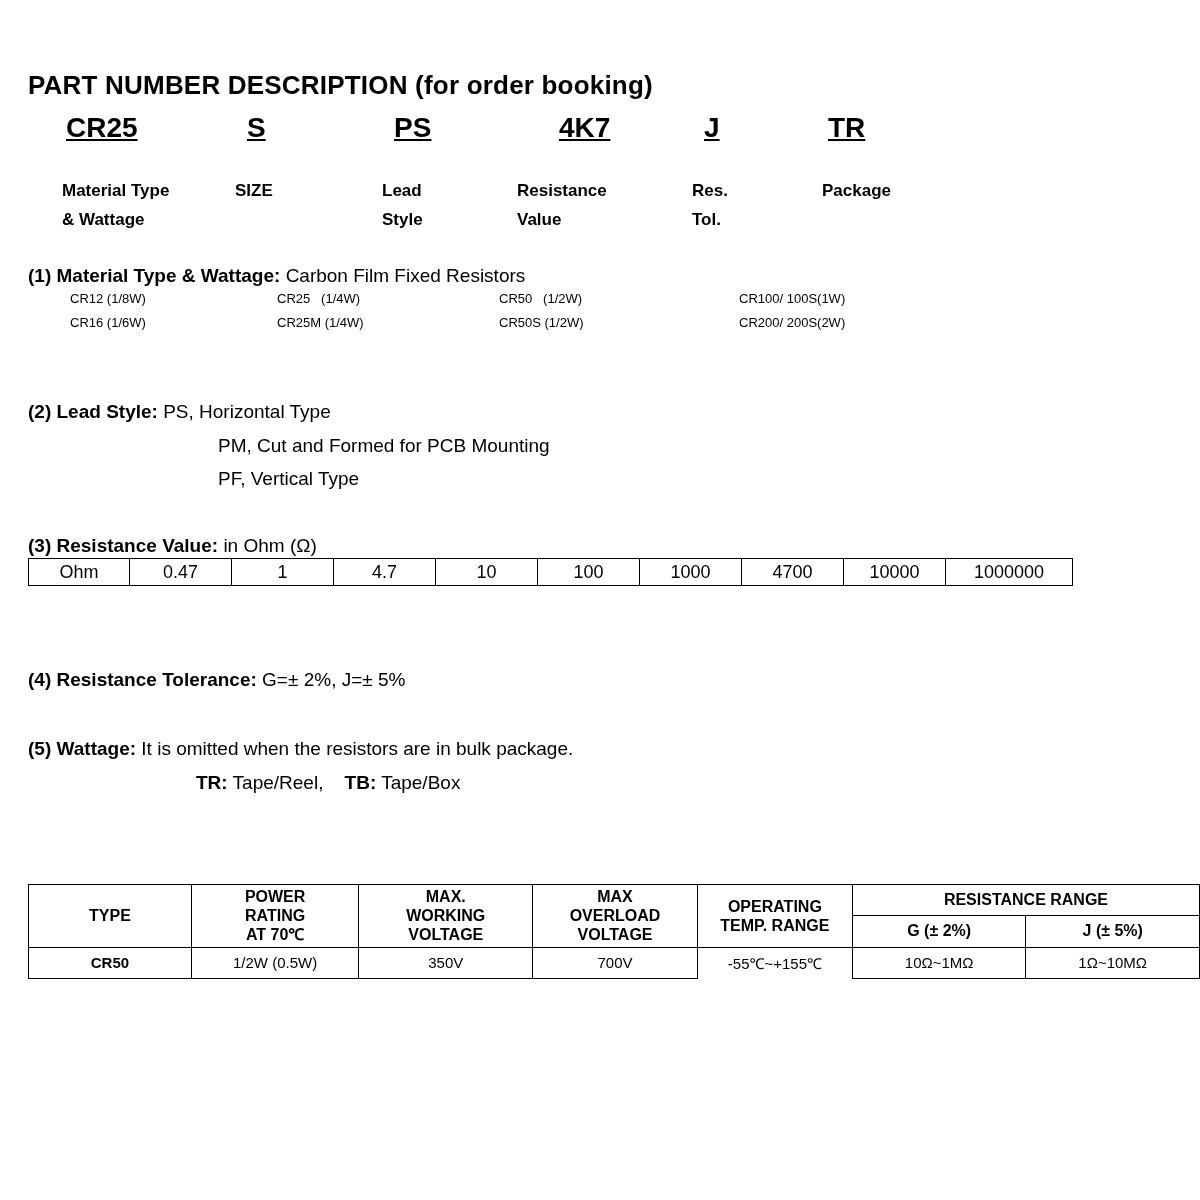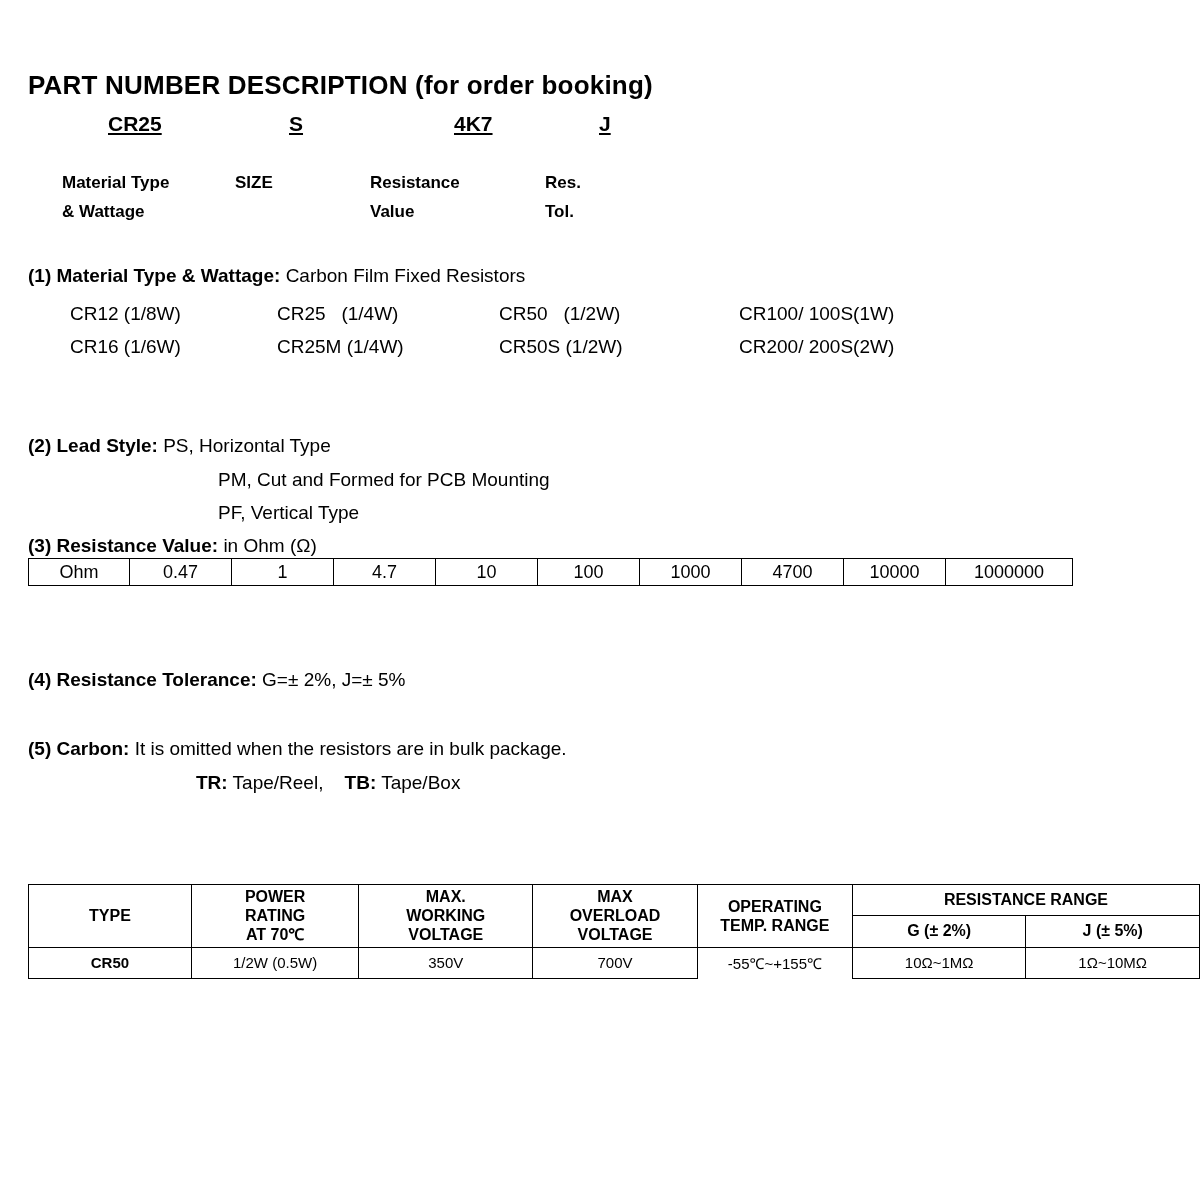--- a/index.html
+++ b/index.html
@@ -42,26 +42,25 @@
     width: 960px;
   }
   .pn-row {
     display: flex;
     align-items: flex-start;
   }
   .pn-col {
     text-align: left;
   }
   .pn-code {
-    font-size: 21px;
+    font-size: 28px;
     font-weight: bold;
     text-decoration: underline;
     display: block;
     margin-bottom: 7px;
-    margin-left: 42px;
   }
   .pn-label {
     font-size: 17px;
     font-weight: bold;
     line-height: 1.72;
     display: block;
     white-space: pre-line;
     margin-top: 32px;
   }
   .pn-c0 { width: 155px; padding-left: 22px; }
@@ -82,32 +81,31 @@
     position: absolute;
     font-size: 19px;
     line-height: 1.45;
   }
   .sec b { font-weight: bold; }
 
   .sec-mat { left: 28px; top: 262px; }
   .mat-head { font-size: 19px; }
   .mat-head .b { font-weight: bold; }
   .mat-grid {
-    margin-top: 10px;
     margin-left: 42px;
-    font-size: 19px;
+    font-size: 13px;
   }
   .mat-grid-row { display: flex; margin-bottom: 6px; }
   .mat-cell { white-space: pre; }
   .mc0 { width: 207px; }
   .mc1 { width: 222px; }
   .mc2 { width: 240px; }
   .mc3 { width: 240px; }
 
-  .sec-lead { left: 28px; top: 398px; margin-top: 34px; }
+  .sec-lead { left: 28px; top: 398px; }
   .lead-head { font-size: 19px; }
   .lead-lines { margin-left: 190px; margin-top: 0px; }
   .lead-line { font-size: 19px; margin-top: 6px; }
   .lead-first { display: inline; }
 
   .sec-res { left: 28px; top: 532px; }
 
   .sec-tol { left: 28px; top: 666px; font-size: 19px; }
   .sec-pkg { left: 28px; top: 735px; font-size: 19px; }
   .pkg-sub { margin-left: 168px; margin-top: 6px; font-size: 19px; }
@@ -188,29 +186,38 @@
     <div class="pn-row">
       <div class="pn-col pn-c0">
         <span class="pn-code">CR25</span>
         <span class="pn-label">Material Type
 &amp; Wattage</span>
       </div>
       <div class="pn-col pn-c1">
         <span class="pn-code">S</span>
         <span class="pn-label">SIZE</span>
       </div>
+      <div class="pn-col pn-c2">
+        <span class="pn-code">PS</span>
+        <span class="pn-label">Lead
+Style</span>
+      </div>
       <div class="pn-col pn-c3">
         <span class="pn-code">4K7</span>
         <span class="pn-label">Resistance
 Value</span>
       </div>
       <div class="pn-col pn-c4">
         <span class="pn-code">J</span>
         <span class="pn-label">Res.
 Tol.</span>
+      </div>
+      <div class="pn-col pn-c5">
+        <span class="pn-code">TR</span>
+        <span class="pn-label">Package</span>
       </div>
     </div>
   </div>
 
   <div class="sec sec-mat">
     <div class="mat-head">
       <span class="b">(1)</span>
       <span class="b">Material Type &amp; Wattage:</span>
       <span>Carbon Film Fixed Resistors</span>
     </div>
@@ -267,21 +274,21 @@
 
   <div class="sec sec-tol">
     <b>(4)</b>
     <b>Resistance Tolerance:</b>
     <span>G=± 2%, J=± 5%</span>
   </div>
 
   <div class="sec sec-pkg">
     <div>
       <b>(5)</b>
-      <b>Carbon:</b>
+      <b>Wattage:</b>
       <span>It is omitted when the resistors are in bulk package.</span>
     </div>
     <div class="pkg-sub">
       <b>TR:</b>
       <span>Tape/Reel,</span>
       &nbsp;&nbsp;
       <b>TB:</b>
       <span>Tape/Box</span>
     </div>
   </div>

